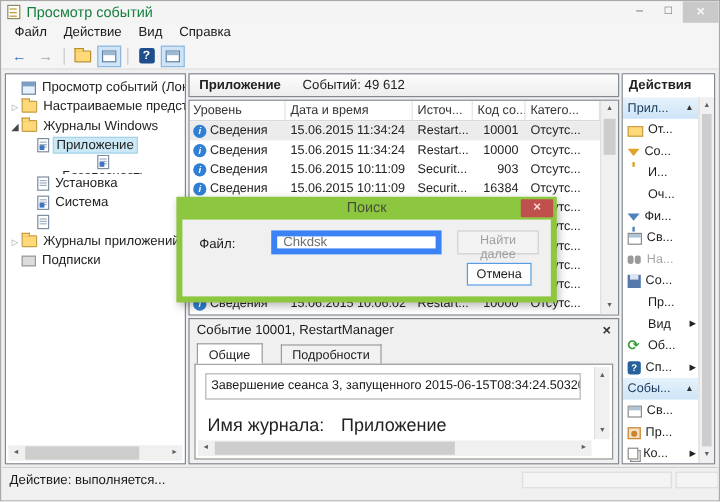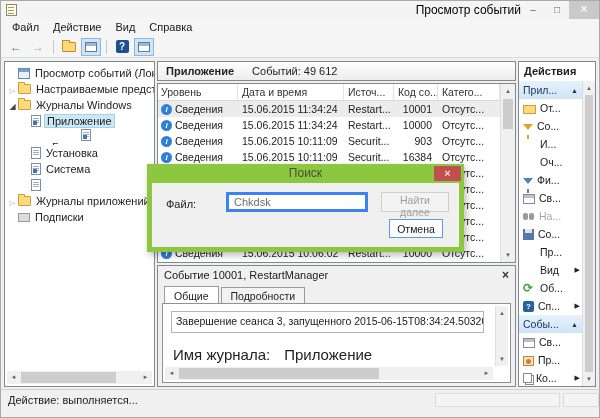--- a/index.html
+++ b/index.html
@@ -5,21 +5,21 @@
   html,body{margin:0;padding:0;background:#fff;}
   *{box-sizing:border-box;}
   .window{position:relative;width:600px;height:418px;background:#f0f0f0;border:1px solid #a9a9a9;
     font-family:"Liberation Sans","DejaVu Sans",sans-serif;font-size:11px;color:#222;overflow:hidden;}
 
   
   .titlebar{height:18px;display:flex;align-items:center;background:#f4f4f4;}
   .app-icon{width:11px;height:12px;margin:0 5px;background:#fdfdf4;border:1px solid #8a8a6a;position:relative;}
   .app-icon::before{content:"";position:absolute;left:1px;top:2px;width:6px;height:1px;background:#b89b3c;
     box-shadow:0 3px #b89b3c,0 6px #b89b3c;}
-  .tb-title{flex:1;text-align:right;color:#000000;font-size:12px;}
+  .tb-title{flex:1;text-align:left;color:#15803d;font-size:12px;}
   .controls{display:flex;align-items:center;height:100%;}
   .ctrl{width:24px;height:100%;text-align:center;line-height:17px;color:#666;font-size:10px;}
   .ctrl.close{background:#c9c9c9;color:#f7f7f7;width:30px;font-weight:bold;}
   .ctrl.min::before{content:"–";}
   .ctrl.max::before{content:"□";}
   .ctrl.close::before{content:"×";font-size:12px;}
 
   
   .menubar{height:17px;display:flex;align-items:center;background:#f5f5f5;padding-left:4px;}
   .menu-item{padding:0 7px;line-height:17px;color:#1a1a1a;}
@@ -90,21 +90,21 @@
   .hs-l{left:0;}.hs-l::before{content:"◄";}
   .hs-r{right:0;}.hs-r::before{content:"►";}
   .hs-thumb{position:absolute;top:1px;bottom:1px;background:#cdcdcd;}
 
   
   .detail{height:122px;border:1px solid #828790;background:#f0f0f0;position:relative;}
   .detail-header{height:18px;line-height:18px;padding:0 6px;display:flex;color:#1a1a1a;}
   .dclose{margin-left:auto;font-weight:bold;color:#333;font-size:10px;}
   .dclose::before{content:"×";font-size:12px;}
   .tabs{height:19px;padding-left:6px;display:flex;align-items:flex-end;}
-  .tab{padding:2px 9px 1px;border:1px solid #9a9a9a;border-bottom:none;background:#f2f2f2;margin-right:2px;font-size:10.5px;position:relative;}
+  .tab{padding:2px 9px 1px;border:1px solid #9a9a9a;border-bottom:none;background:#f2f2f2;margin-right:15px;font-size:10.5px;position:relative;}
   .tab.active{background:#fff;z-index:2;padding-top:3px;}
   .tabpage{position:absolute;left:4px;right:4px;top:37px;bottom:3px;background:#fff;border:1px solid #919191;}
   .msgbox{position:absolute;left:8px;top:7px;right:26px;height:22px;border:1px solid #b3b3b3;background:#fff;
     padding:3px 4px;font-size:10.5px;color:#1a1a1a;overflow:hidden;white-space:nowrap;}
   .logname{position:absolute;left:10px;top:42px;font-size:15px;display:flex;gap:14px;}
   .d-vscroll{position:absolute;right:2px;top:2px;bottom:16px;width:13px;background:#f0f0f0;}
   .d-hscroll{left:2px;right:17px;bottom:2px;}
 
   
   .actions{width:78px;position:relative;overflow:hidden;}
@@ -150,21 +150,21 @@
 
   
   .dialog{position:absolute;left:146px;top:163px;width:317px;height:88px;background:var(--dialog_green,#8dc63f);
     z-index:5;box-shadow:2px 3px 7px rgba(0,0,0,.28);}
   .dlg-title{height:19px;line-height:19px;text-align:center;color:#46503b;font-size:12px;}
   .dlg-close{position:absolute;top:2px;right:3px;width:27px;height:15px;background:var(--dialog_close_red,#c0504d);
     color:#ffd7d7;text-align:center;line-height:14px;font-weight:bold;border-radius:1px;}
   .dlg-close::before{content:"×";font-size:11px;}
   .dlg-body{position:absolute;left:5px;right:5px;top:19px;bottom:5px;background:#f0f0f0;}
   .dlg-label{position:absolute;left:14px;top:15px;color:#1a1a1a;}
-  .dlg-input{position:absolute;left:74px;top:9px;width:142px;height:20px;border:3px solid #3b82f6;background:#fff;
+  .dlg-input{position:absolute;left:74px;top:9px;width:142px;height:20px;border:5px solid #3b82f6;background:#fff;
     font-family:inherit;font-size:11px;color:#6e6e6e;padding:0 5px;}
   .btn{position:absolute;font-family:inherit;font-size:10.5px;}
   .btn-findnext{left:229px;top:9px;width:68px;height:20px;background:#f3f3f3;border:1px solid #cfcfcf;color:#9f9f9f;}
   .btn-cancel{right:16px;top:36px;width:54px;height:19px;background:#fdfdfd;border:1px solid #569de5;color:#1a1a1a;}
 </style>
 </head>
 <body>
 
 <div class="window">
 

